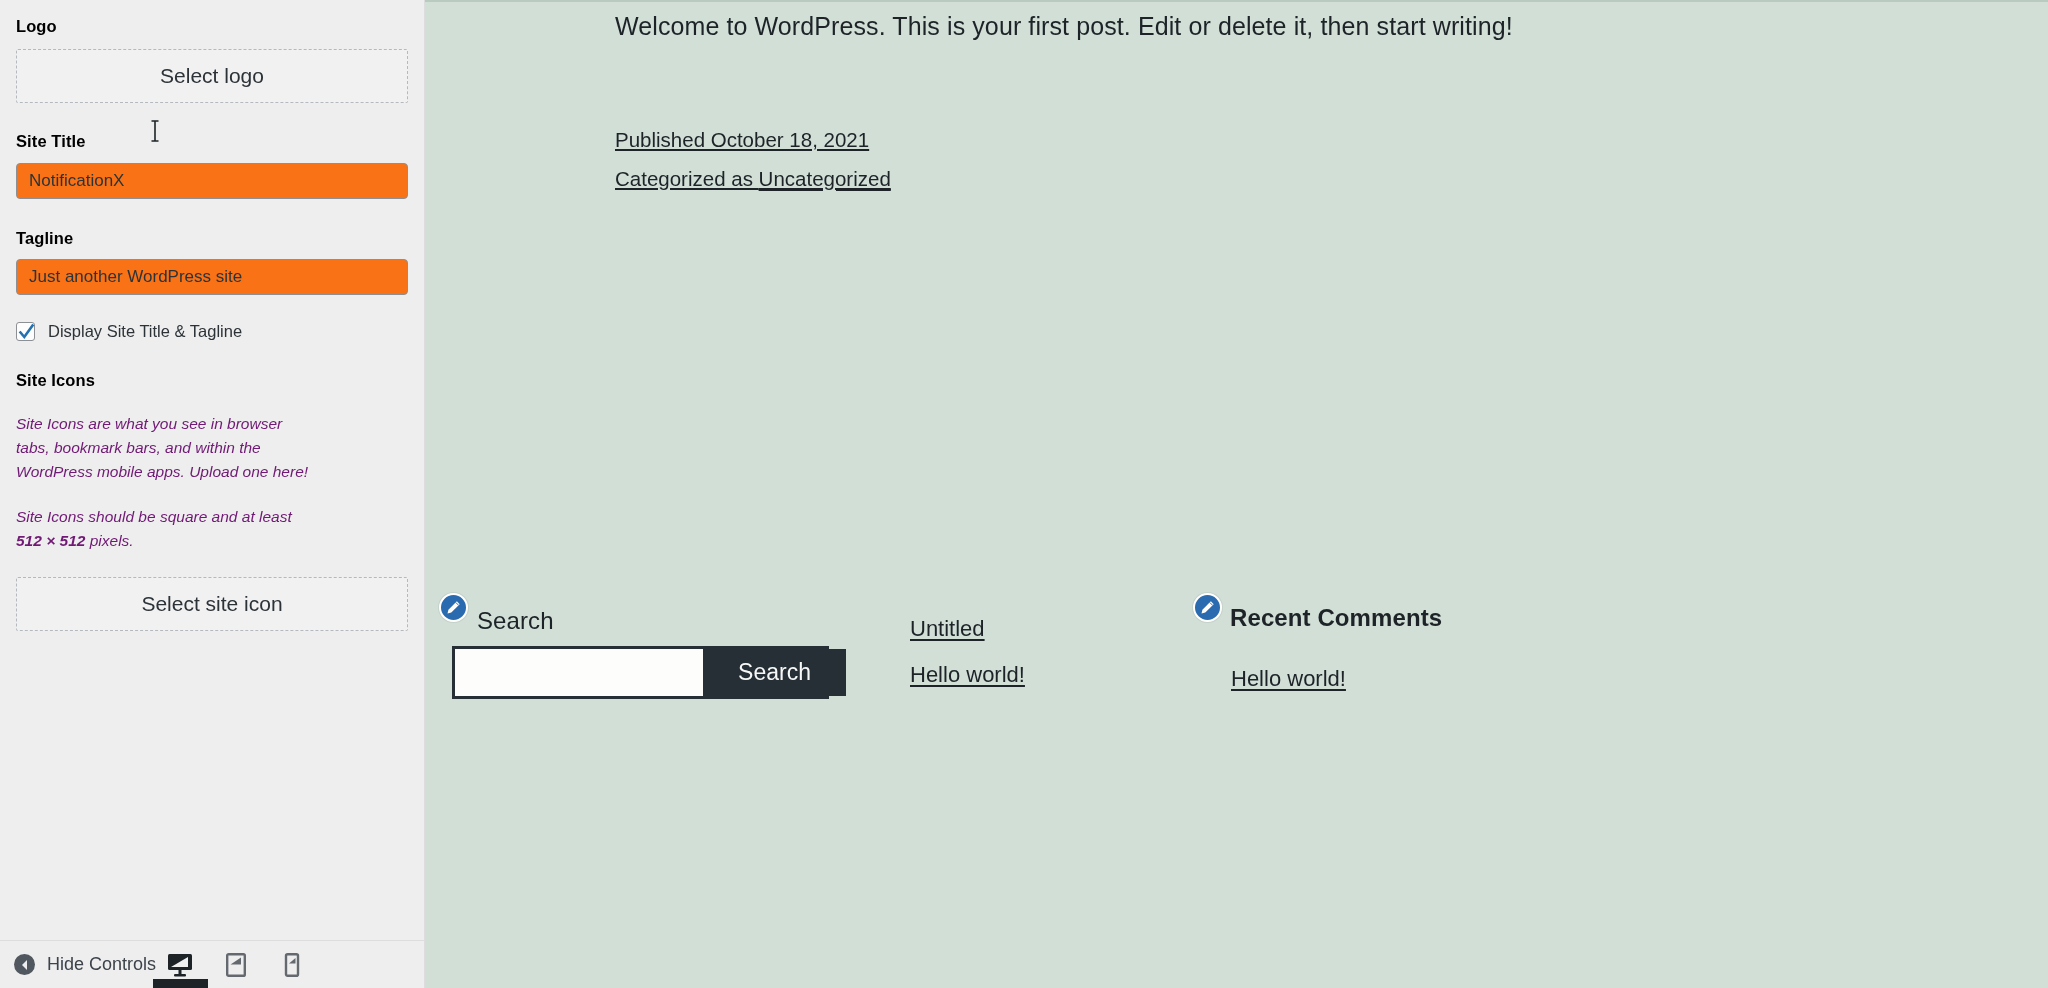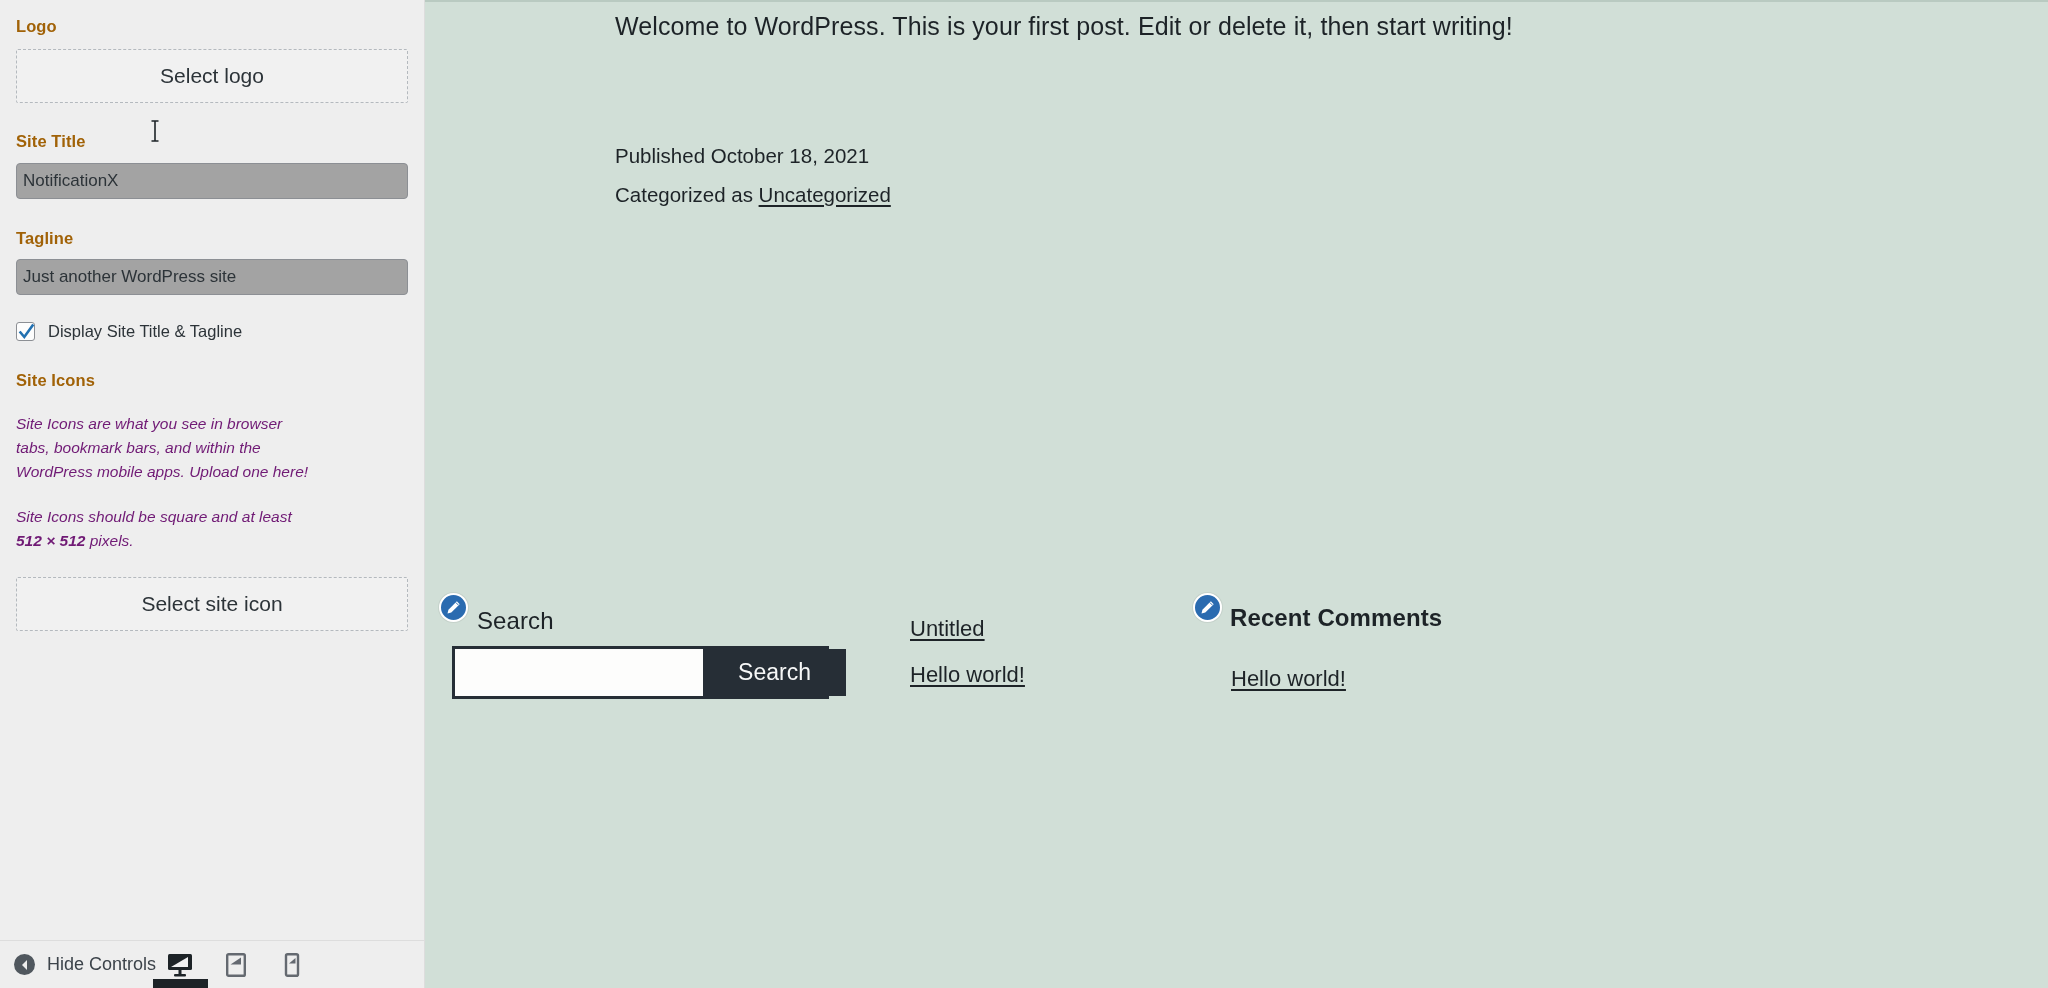--- a/index.html
+++ b/index.html
@@ -37,21 +37,21 @@
     width: 424px;
     height: 941px;
     overflow: hidden;
     padding: 0 16px;
     box-sizing: border-box;
   }
 
   .ctrl-label {
     font-size: 16.5px;
     font-weight: bold;
-    color: #a16207;
+    color: #000000;
     line-height: 1.2;
     letter-spacing: 0.1px;
   }
   #logo-label { margin-top: 17px; }
 
   .upload-btn {
     display: block;
     width: 100%;
     box-sizing: border-box;
     margin-top: 12px;
@@ -68,22 +68,22 @@
 
   #site-title-label { margin-top: 29px; }
   #tagline-label { margin-top: 30px; }
 
   .text-input {
     display: block;
     width: 100%;
     box-sizing: border-box;
     margin-top: 11px;
     height: 36px;
-    padding: 0 6px;
-    background: #a3a3a3;
+    padding: 0 12px;
+    background: #f97316;
     border: 1px solid #8c8f94;
     border-radius: 4px;
     font-family: "Liberation Sans", sans-serif;
     font-size: 17px;
     color: #2c3338;
     outline: none;
   }
 
   .checkbox-row {
     display: flex;
@@ -207,24 +207,25 @@
   }
   .post-paragraph {
     font-size: 25px;
     line-height: 1.62;
     color: #1d2327;
     letter-spacing: 0.1px;
   }
   .post-meta {
     position: absolute;
     left: 190px;
-    top: 140px;
+    top: 124px;
     font-size: 20.5px;
     line-height: 1.52;
     color: #1d2327;
+    text-decoration: underline;
   }
   .post-meta .catline { display: block; margin-top: 8px; }
   .cat-link {
     color: #1d2327;
     text-decoration: underline;
     text-underline-offset: 3px;
     cursor: pointer;
   }
 
   

